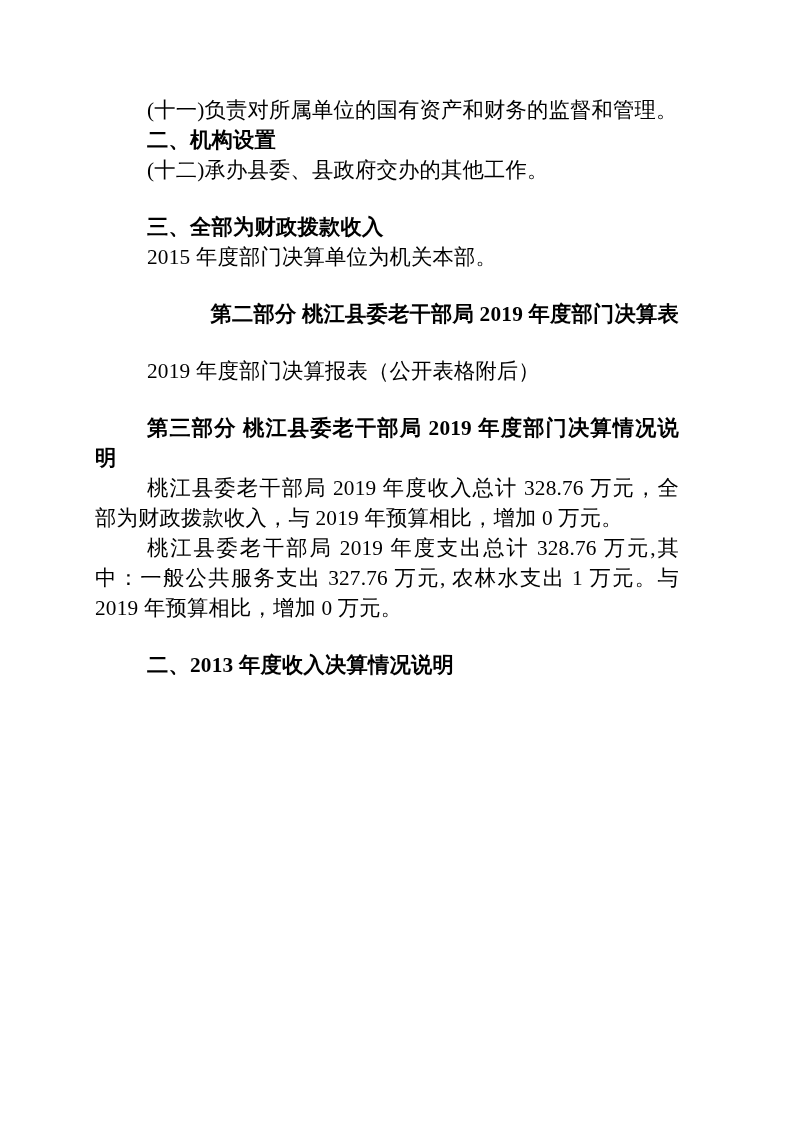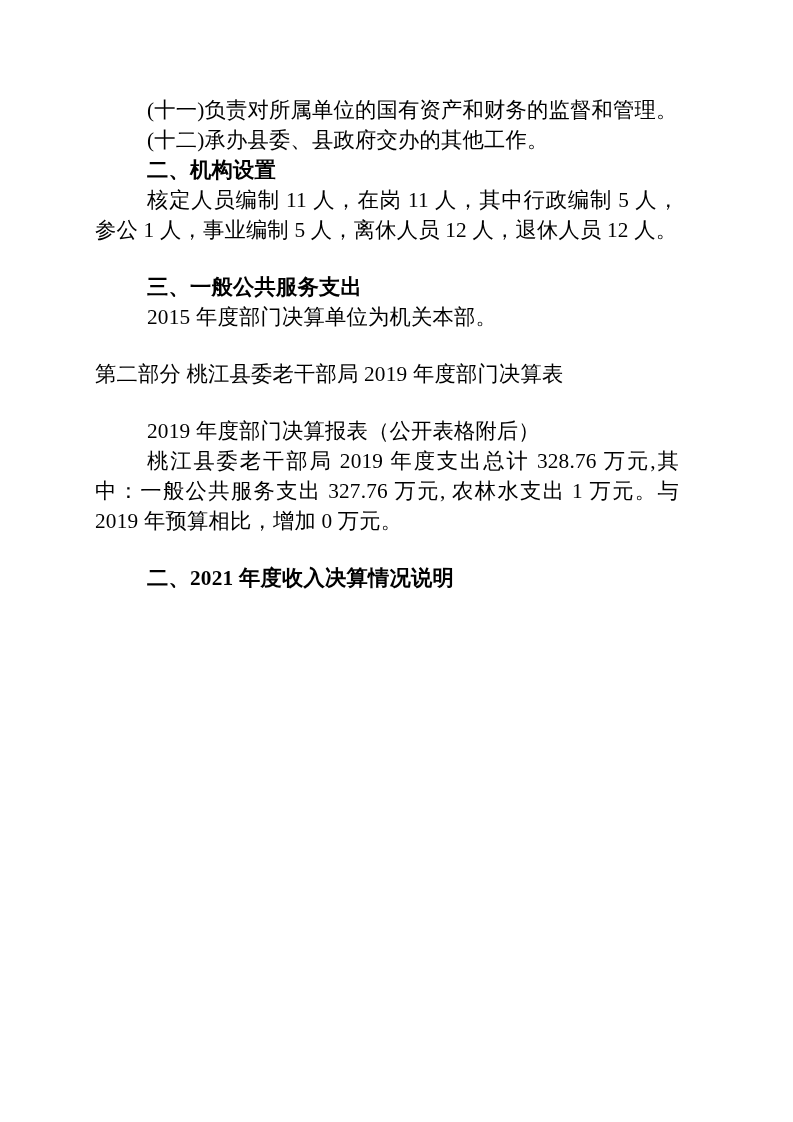--- a/index.html
+++ b/index.html
@@ -26,51 +26,52 @@
     text-align: justify;
     letter-spacing: 0.2px;
   }
   .indent {
     text-indent: 52px;
   }
   .heading {
     font-weight: bold;
   }
   .chapter {
-    font-weight: normal;
-    text-align: left;
+    font-weight: bold;
+    text-align: right;
     text-indent: 0;
   }
   .gap {
     margin-top: 27px;
   }
 </style>
 </head>
 <body>
 
 <div class="page">
 
   <p class="para indent">(十一)负责对所属单位的国有资产和财务的监督和管理。</p>
 
+  <p class="para indent heading">二、机构设置</p>
+
   <p class="para indent">(十二)承办县委、县政府交办的其他工作。</p>
 
-  <p class="para indent heading">二、机构设置</p>
 
 
-  <p class="para indent">核定人员编制 11 人，在岗 11 人，其中行政编制 5 人，参公 1 人，事业编制 5 人，离休人员 12 人，退休人员 12 人。</p>
-
-  <p class="para indent heading gap">三、一般公共服务支出</p>
+  <p class="para indent heading gap">三、全部为财政拨款收入</p>
 
   <p class="para indent">2015 年度部门决算单位为机关本部。</p>
 
   <p class="para chapter gap">第二部分 桃江县委老干部局 2019 年度部门决算表</p>
 
   <p class="para indent gap">2019 年度部门决算报表（公开表格附后）</p>
 
+  <p class="para indent heading gap">第三部分 桃江县委老干部局 2019 年度部门决算情况说明</p>
 
 
+  <p class="para indent">桃江县委老干部局 2019 年度收入总计 328.76 万元，全部为财政拨款收入，与 2019 年预算相比，增加 0 万元。</p>
 
   <p class="para indent">桃江县委老干部局 2019 年度支出总计 328.76 万元,其中：一般公共服务支出 327.76 万元, 农林水支出 1 万元。与 2019 年预算相比，增加 0 万元。</p>
 
-  <p class="para indent heading gap">二、2021 年度收入决算情况说明</p>
+  <p class="para indent heading gap">二、2013 年度收入决算情况说明</p>
 
 
 </div>
 
 </body></html>

